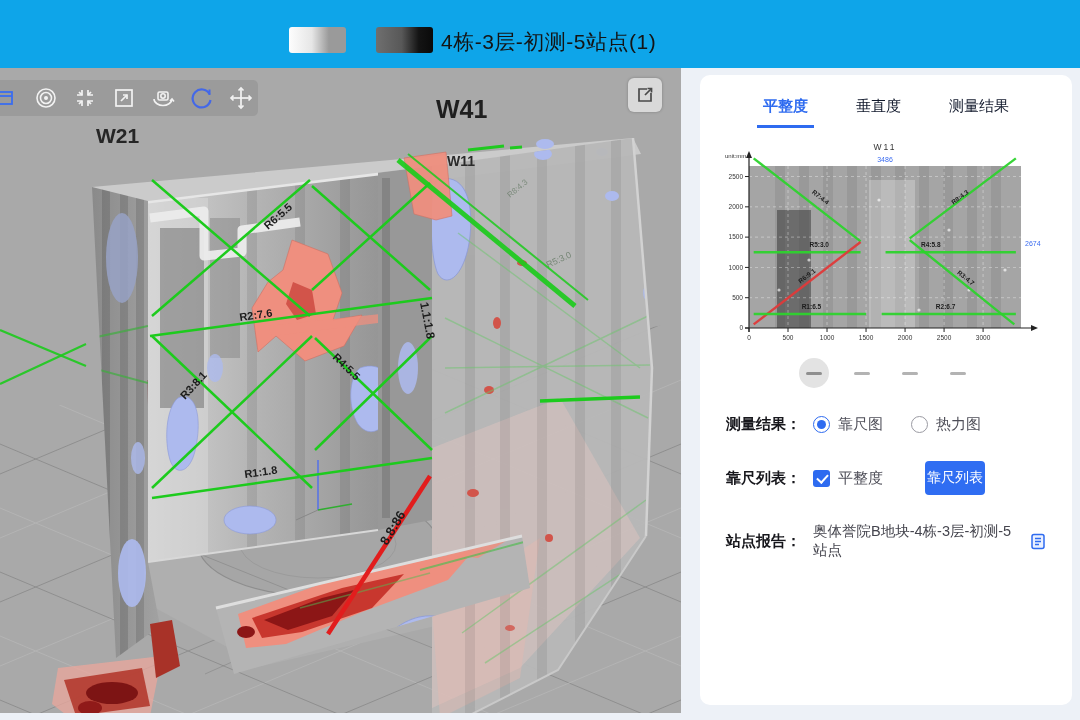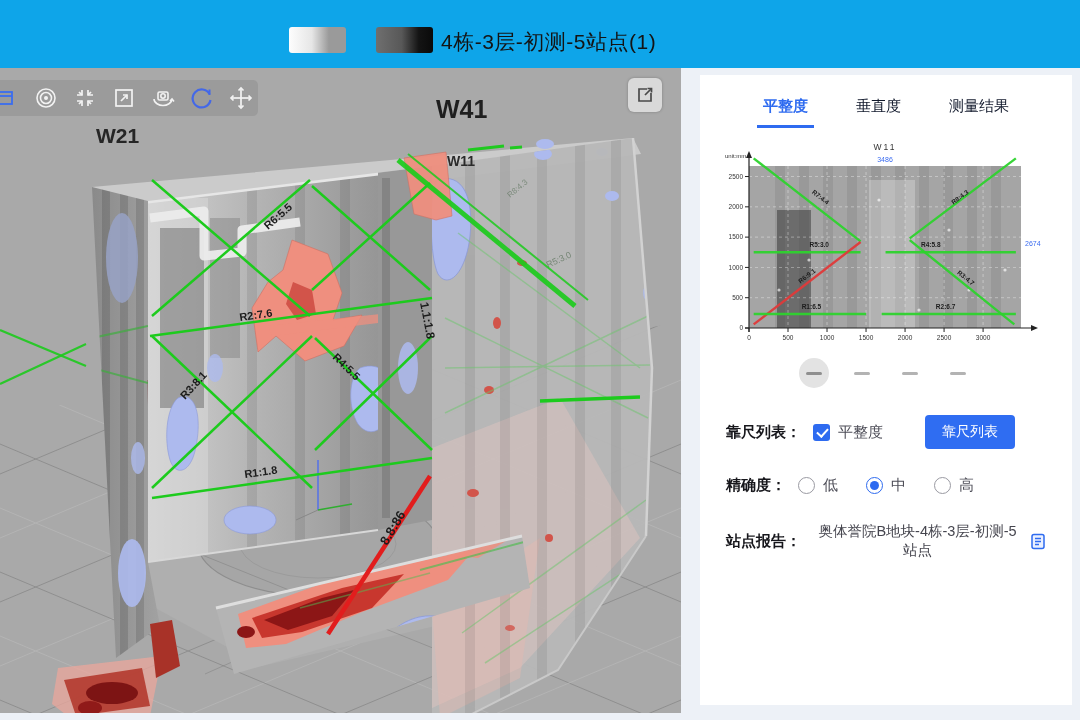--- a/index.html
+++ b/index.html
@@ -21,21 +21,21 @@
   .viewport { position:absolute; left:0; top:68px; width:681px; height:645px; background:#a9a9a9; overflow:hidden; }
   .scene-svg { position:absolute; left:0; top:0; }
   .toolbar { position:absolute; left:0; top:12px; width:258px; height:36px; background:#9b9b9b;
     border-radius:0 5px 5px 0; display:flex; align-items:center; gap:13px; padding-left:2px; }
   .tool-ic { width:26px; height:26px; display:flex; align-items:center; justify-content:center; cursor:pointer; }
   .export-btn { position:absolute; right:19px; top:10px; width:34px; height:34px; background:#d9d9d9;
     border-radius:6px; display:flex; align-items:center; justify-content:center; cursor:pointer;
     box-shadow:0 0 3px rgba(0,0,0,.25); }
   
   .panel { position:absolute; left:700px; top:75px; width:372px; height:630px; background:#ffffff;
-    border-radius:0; overflow:hidden; }
+    border-radius:10px; overflow:hidden; }
   .tabs { display:flex; justify-content:center; gap:36px; padding-top:22px; }
   .tab { font-size:15px; color:#0f172a; padding:0 6px 9px 6px; cursor:pointer; }
   .tab.active { color:#2e6bf0; font-weight:bold; border-bottom:3px solid #2e6bf0; }
   .chart-wrap { width:334px; margin:12px auto 0 auto; position:relative; height:212px; }
   .dots { display:flex; justify-content:center; align-items:center; gap:18px; margin-top:6px; }
   .dot-wrap { width:30px; height:30px; border-radius:50%; display:flex; align-items:center; justify-content:center; cursor:pointer; }
   .dot-wrap.active { background:#e3e3e3; }
   .dash { width:16px; height:3px; border-radius:2px; background:#b3b3b3; }
   .dot-wrap.active .dash { background:#8f8f8f; }
   .row { display:flex; align-items:center; padding:0 26px; margin-top:27px; font-size:15px; }
@@ -43,28 +43,28 @@
   .opt { display:flex; align-items:center; margin-right:28px; cursor:pointer; }
   .radio { width:17px; height:17px; border:1.5px solid #9a9aa2; border-radius:50%; position:relative; background:#fff; }
   .radio.selected { border-color:#2e6bf0; }
   .radio.selected::after { content:''; position:absolute; left:3px; top:3px; right:3px; bottom:3px;
     background:#2e6bf0; border-radius:50%; }
   .opt-label { margin-left:8px; color:#4e4e58; }
   .checkbox { width:17px; height:17px; background:#2e6bf0; border-radius:3px; position:relative; cursor:pointer; }
   .checkbox::after { content:''; position:absolute; left:5.5px; top:2px; width:5px; height:9px;
     border-right:2px solid #fff; border-bottom:2px solid #fff; transform:rotate(42deg); }
   .btn-primary { margin-left:42px; background:#2f6df2; color:#fff; border:none; border-radius:4px;
-    font-size:14px; padding:8px 17px; cursor:pointer; font-family:"Liberation Sans",sans-serif; }
+    font-size:14px; padding:8px 2px; cursor:pointer; font-family:"Liberation Sans",sans-serif; }
   .slider { position:relative; width:226px; height:40px; margin-left:4px; margin-top:-14px; }
   .slider .track { position:absolute; left:0; right:0; top:11px; height:2px; background:#8fb0f2; }
   .slider .fill { position:absolute; left:0; top:10.5px; height:3px; background:#2e6bf0; }
   .slider .handle { position:absolute; top:5px; width:13px; height:13px; border-radius:50%; background:#2e6bf0; cursor:pointer; }
   .slider .ticks { position:absolute; left:-4px; right:-4px; top:20px; display:flex; justify-content:space-between; }
   .slider .ticks span { font-size:14.5px; color:#2e2e34; }
-  .report-value { color:#45454e; font-size:14.5px; margin-right:8px;text-align:center; }
+  .report-value { color:#45454e; font-size:14.5px; margin-right:8px; }
   .report-icon { cursor:pointer; display:flex; align-items:center; }
 </style>
 </head>
 <body>
 
 <div class="titlebar">
   <div class="tab-block-a"></div>
   <div class="tab-block-b"></div>
   <div class="main-title">4栋-3层-初测-5站点(1)</div>
 </div>
@@ -459,45 +459,41 @@
         <div class="dash"></div>
       </div>
       <div class="dot-wrap">
         <div class="dash"></div>
       </div>
       <div class="dot-wrap">
         <div class="dash"></div>
       </div>
     </div>
 
+  <div class="row">
+    <span class="row-label">测量结果：</span>
+    <span id="measure-options" style="display:flex">
+        <span class="opt">
+          <span class="radio selected"></span>
+          <span class="opt-label">靠尺图</span>
+        </span>
+        <span class="opt">
+          <span class="radio"></span>
+          <span class="opt-label">热力图</span>
+        </span>
+      </span>
+  </div>
 
   <div class="row">
     <span class="row-label">靠尺列表：</span>
     <span class="checkbox"></span>
     <span class="opt-label">平整度</span>
     <button class="btn-primary">靠尺列表</button>
   </div>
 
-  <div class="row">
-    <span class="row-label">精确度：</span>
-    <span id="precision-options" style="display:flex">
-        <span class="opt">
-          <span class="radio"></span>
-          <span class="opt-label">低</span>
-        </span>
-        <span class="opt">
-          <span class="radio selected"></span>
-          <span class="opt-label">中</span>
-        </span>
-        <span class="opt">
-          <span class="radio"></span>
-          <span class="opt-label">高</span>
-        </span>
-      </span>
-  </div>
 
 
   <div class="row">
     <span class="row-label">站点报告：</span>
     <span class="report-value">奥体誉院B地块-4栋-3层-初测-5站点</span>
     <span class="report-icon">
       <svg width="16" height="18" viewBox="0 0 16 18" stroke="#2e6bf0" stroke-width="1.5" fill="#eaf0ff">
         <rect x="2" y="2.5" width="12" height="14" rx="2"></rect>
           <line x1="5" y1="6.5" x2="11" y2="6.5"></line>
           <line x1="5" y1="9.5" x2="11" y2="9.5"></line>

